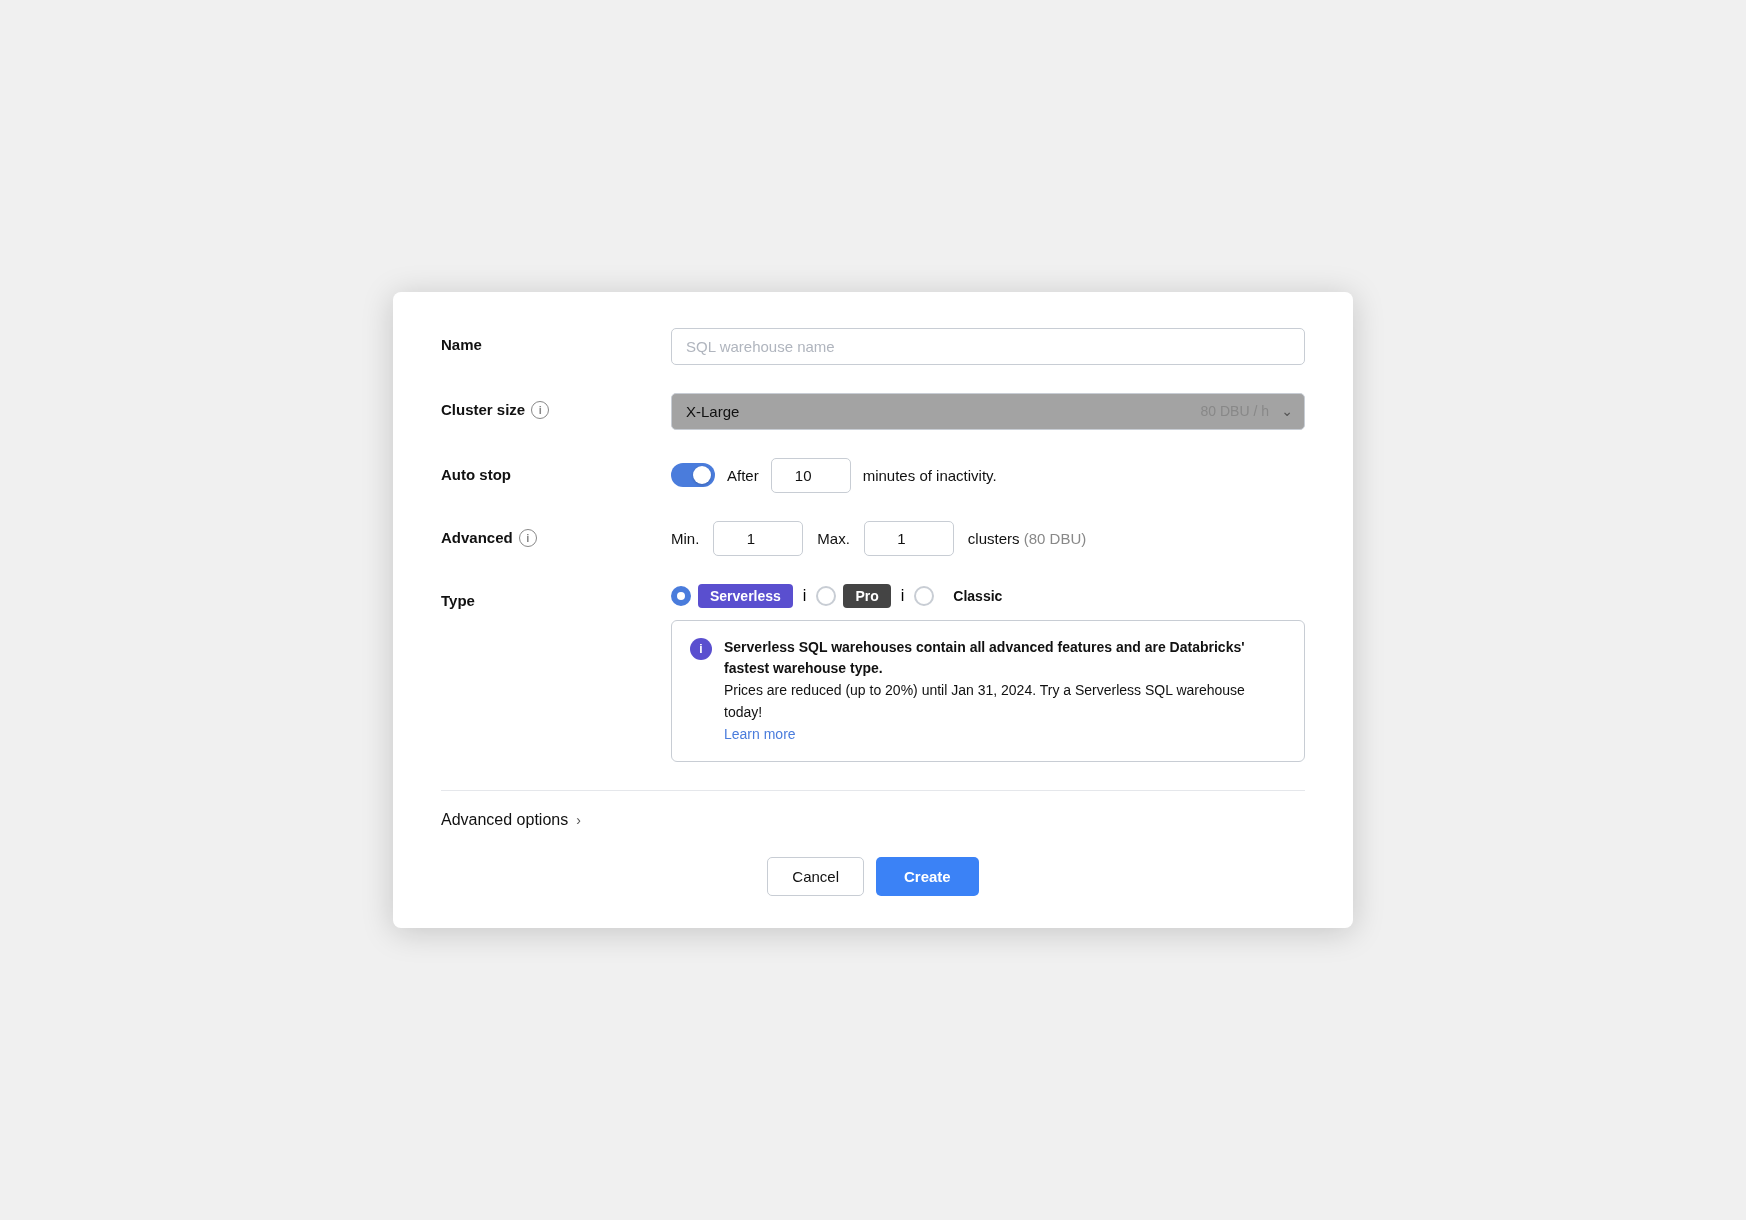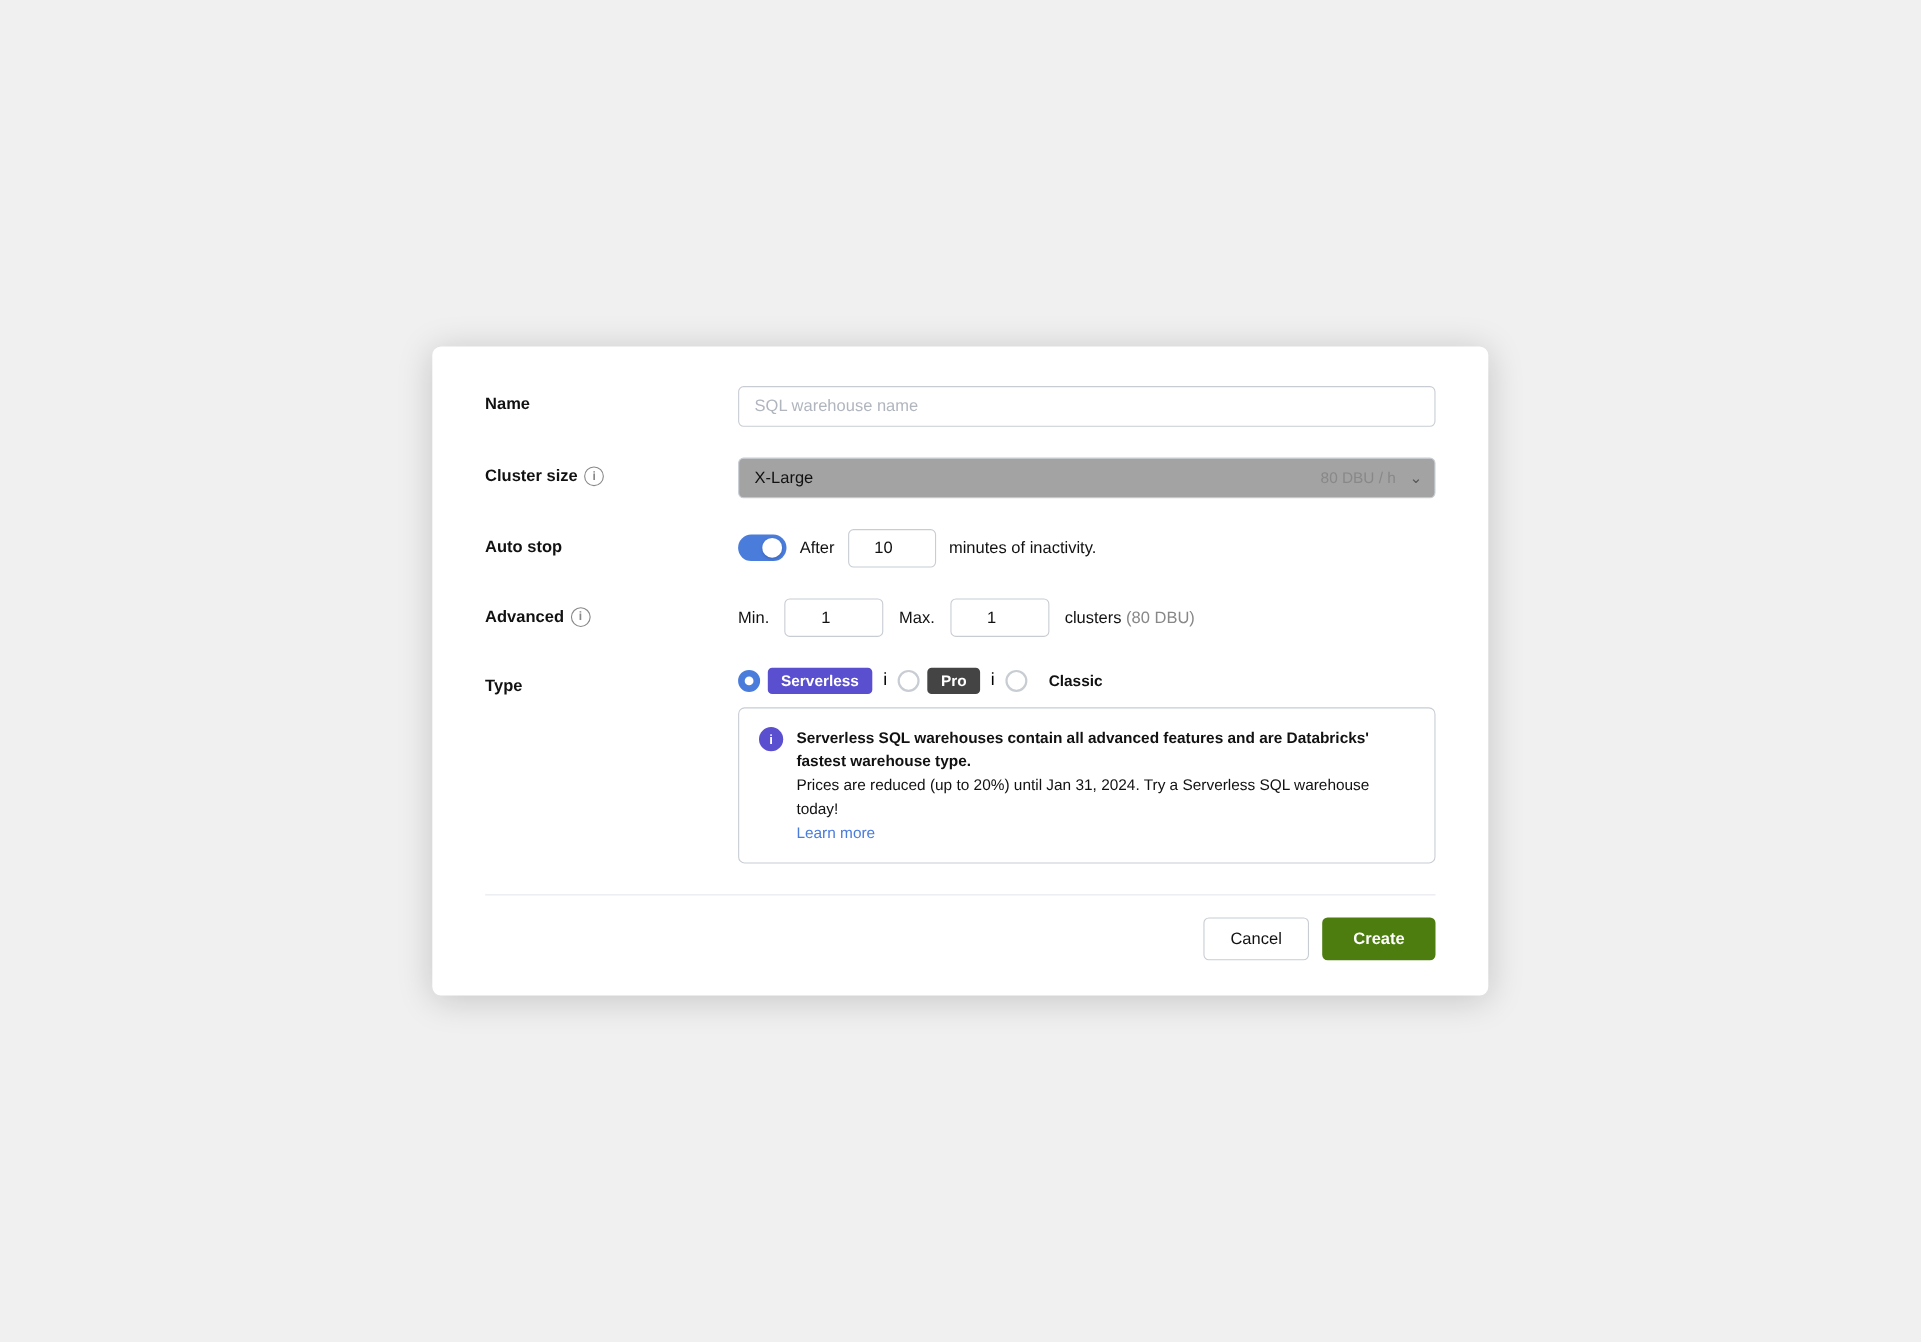--- a/index.html
+++ b/index.html
@@ -305,36 +305,36 @@
       color: #111;
       margin-bottom: 28px;
       user-select: none;
     }
     .advanced-chevron {
       font-size: 14px;
       color: #555;
     }
     .footer-actions {
       display: flex;
-      justify-content: flex-end;
+      justify-content: center;
       gap: 12px;
       margin-top: 4px;
     }
     .btn-cancel {
       background: #fff;
       border: 1.5px solid #c8cdd4;
       border-radius: 5px;
       padding: 10px 24px;
       font-size: 15px;
       cursor: pointer;
       color: #111;
       font-weight: 500;
     }
     .btn-create {
-      background: #4d7c0f;
+      background: #3b82f6;
       border: none;
       border-radius: 5px;
       padding: 10px 28px;
       font-size: 15px;
       cursor: pointer;
       color: #fff;
       font-weight: 600;
     }
   </style>
 </head>
@@ -444,18 +444,22 @@
           <strong>Serverless SQL warehouses contain all advanced features and are Databricks' fastest warehouse type.</strong><br>
           <span>Prices are reduced (up to 20%) until Jan 31, 2024. Try a Serverless SQL warehouse today!</span><br>
           <a class="learn-more" href="#">Learn more</a>
         </div>
       </div>
     </div>
   </div>
 
   <hr class="divider">
 
+  <div class="advanced-options">
+    <span>Advanced options</span>
+    <span class="advanced-chevron">›</span>
+  </div>
 
   <div class="footer-actions">
     <button class="btn-cancel">Cancel</button>
     <button class="btn-create">Create</button>
   </div>
 </div>
 
 </body></html>

